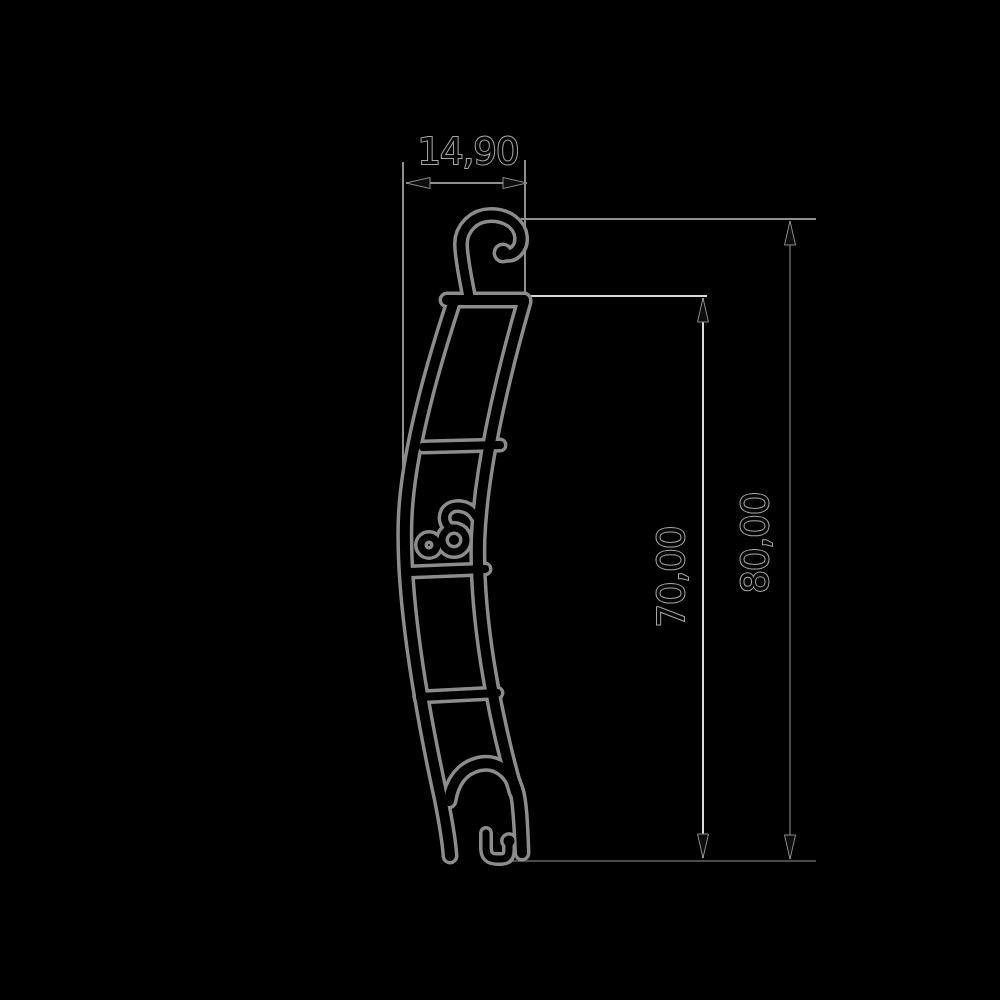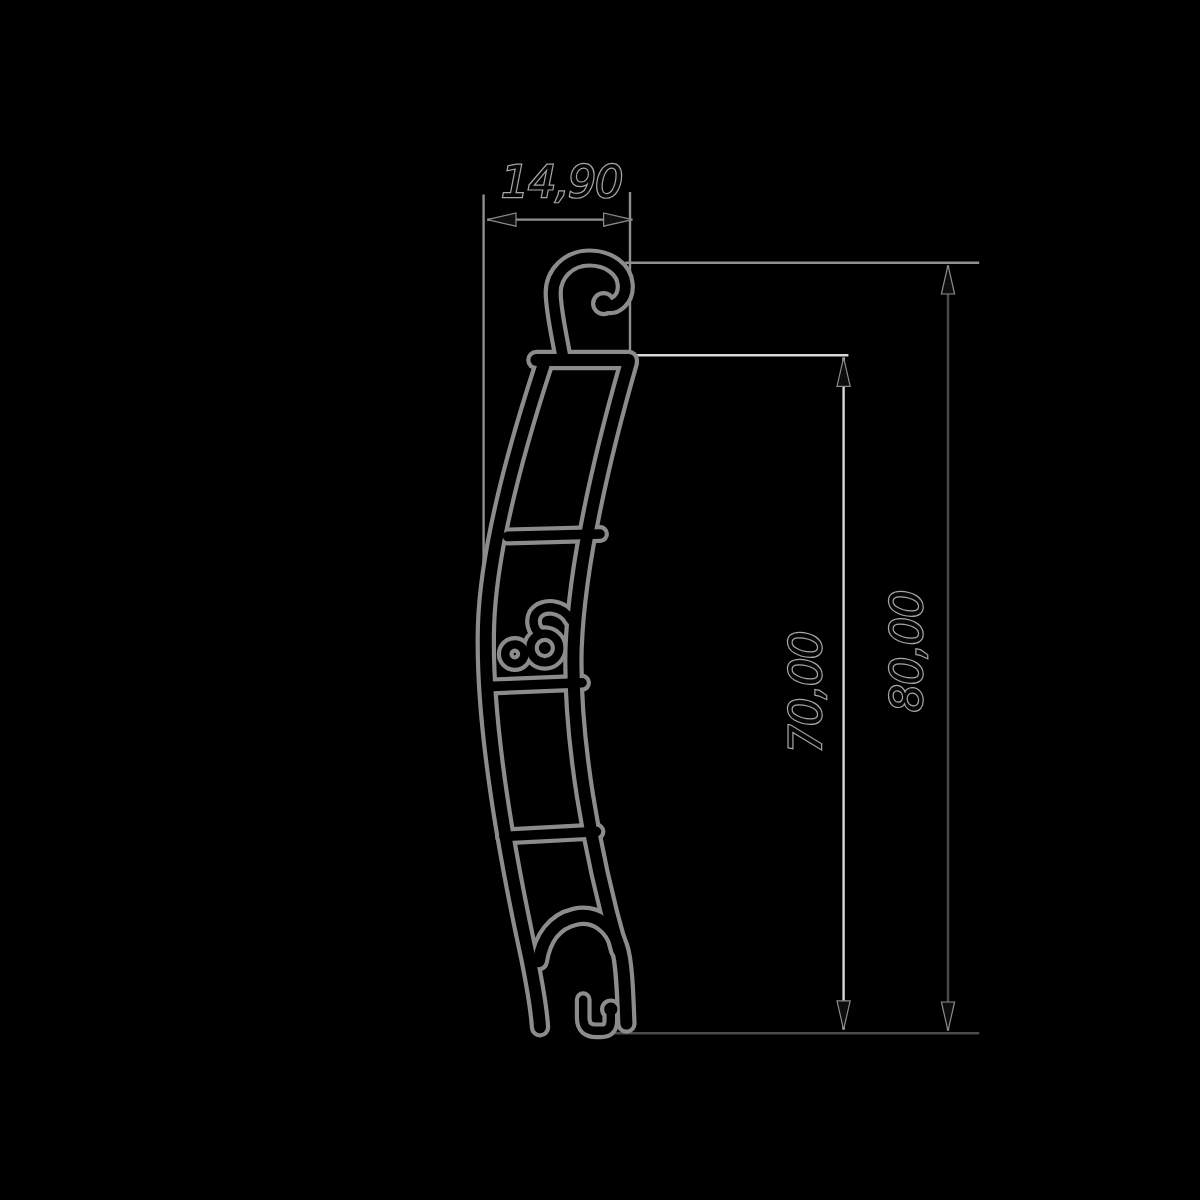--- a/index.html
+++ b/index.html
@@ -2,21 +2,20 @@
 <html style="--background: #000000; --ink: #000000; --halo: #8c8c8c; --dim_line: #8f8f8f; --dim_line_bright: #d9d9d9; --dim_line_dim: #4a4a4a; --arrow_fill: #0d0d0d; --text_fill: #060606; --text_outline: #a6a6a6;"><head>
 <meta charset="utf-8">
 <style>
   html,body{margin:0;padding:0;background:#000;}
   .canvas{
     position:relative;
     width:830px;height:1000px;
     background:var(--background,#000);
     overflow:hidden;
     font-family:"DejaVu Sans", sans-serif;
-    font-style:italic;
   }
   svg{display:block;width:1000px;height:1000px;}
   
   .dl{fill:none;stroke:var(--dim_line,#8f8f8f);stroke-width:2;}
   .l-bright{stroke:var(--dim_line_bright,#d9d9d9);}
   .l-dark{stroke:var(--dim_line_dim,#4a4a4a);}
   
   .arrow{fill:var(--arrow_fill,#0d0d0d);stroke:var(--halo,#8c8c8c);stroke-width:1;}
   
   #profile *{stroke:var(--ink,#000);fill:none;stroke-linecap:round;stroke-linejoin:round;}

